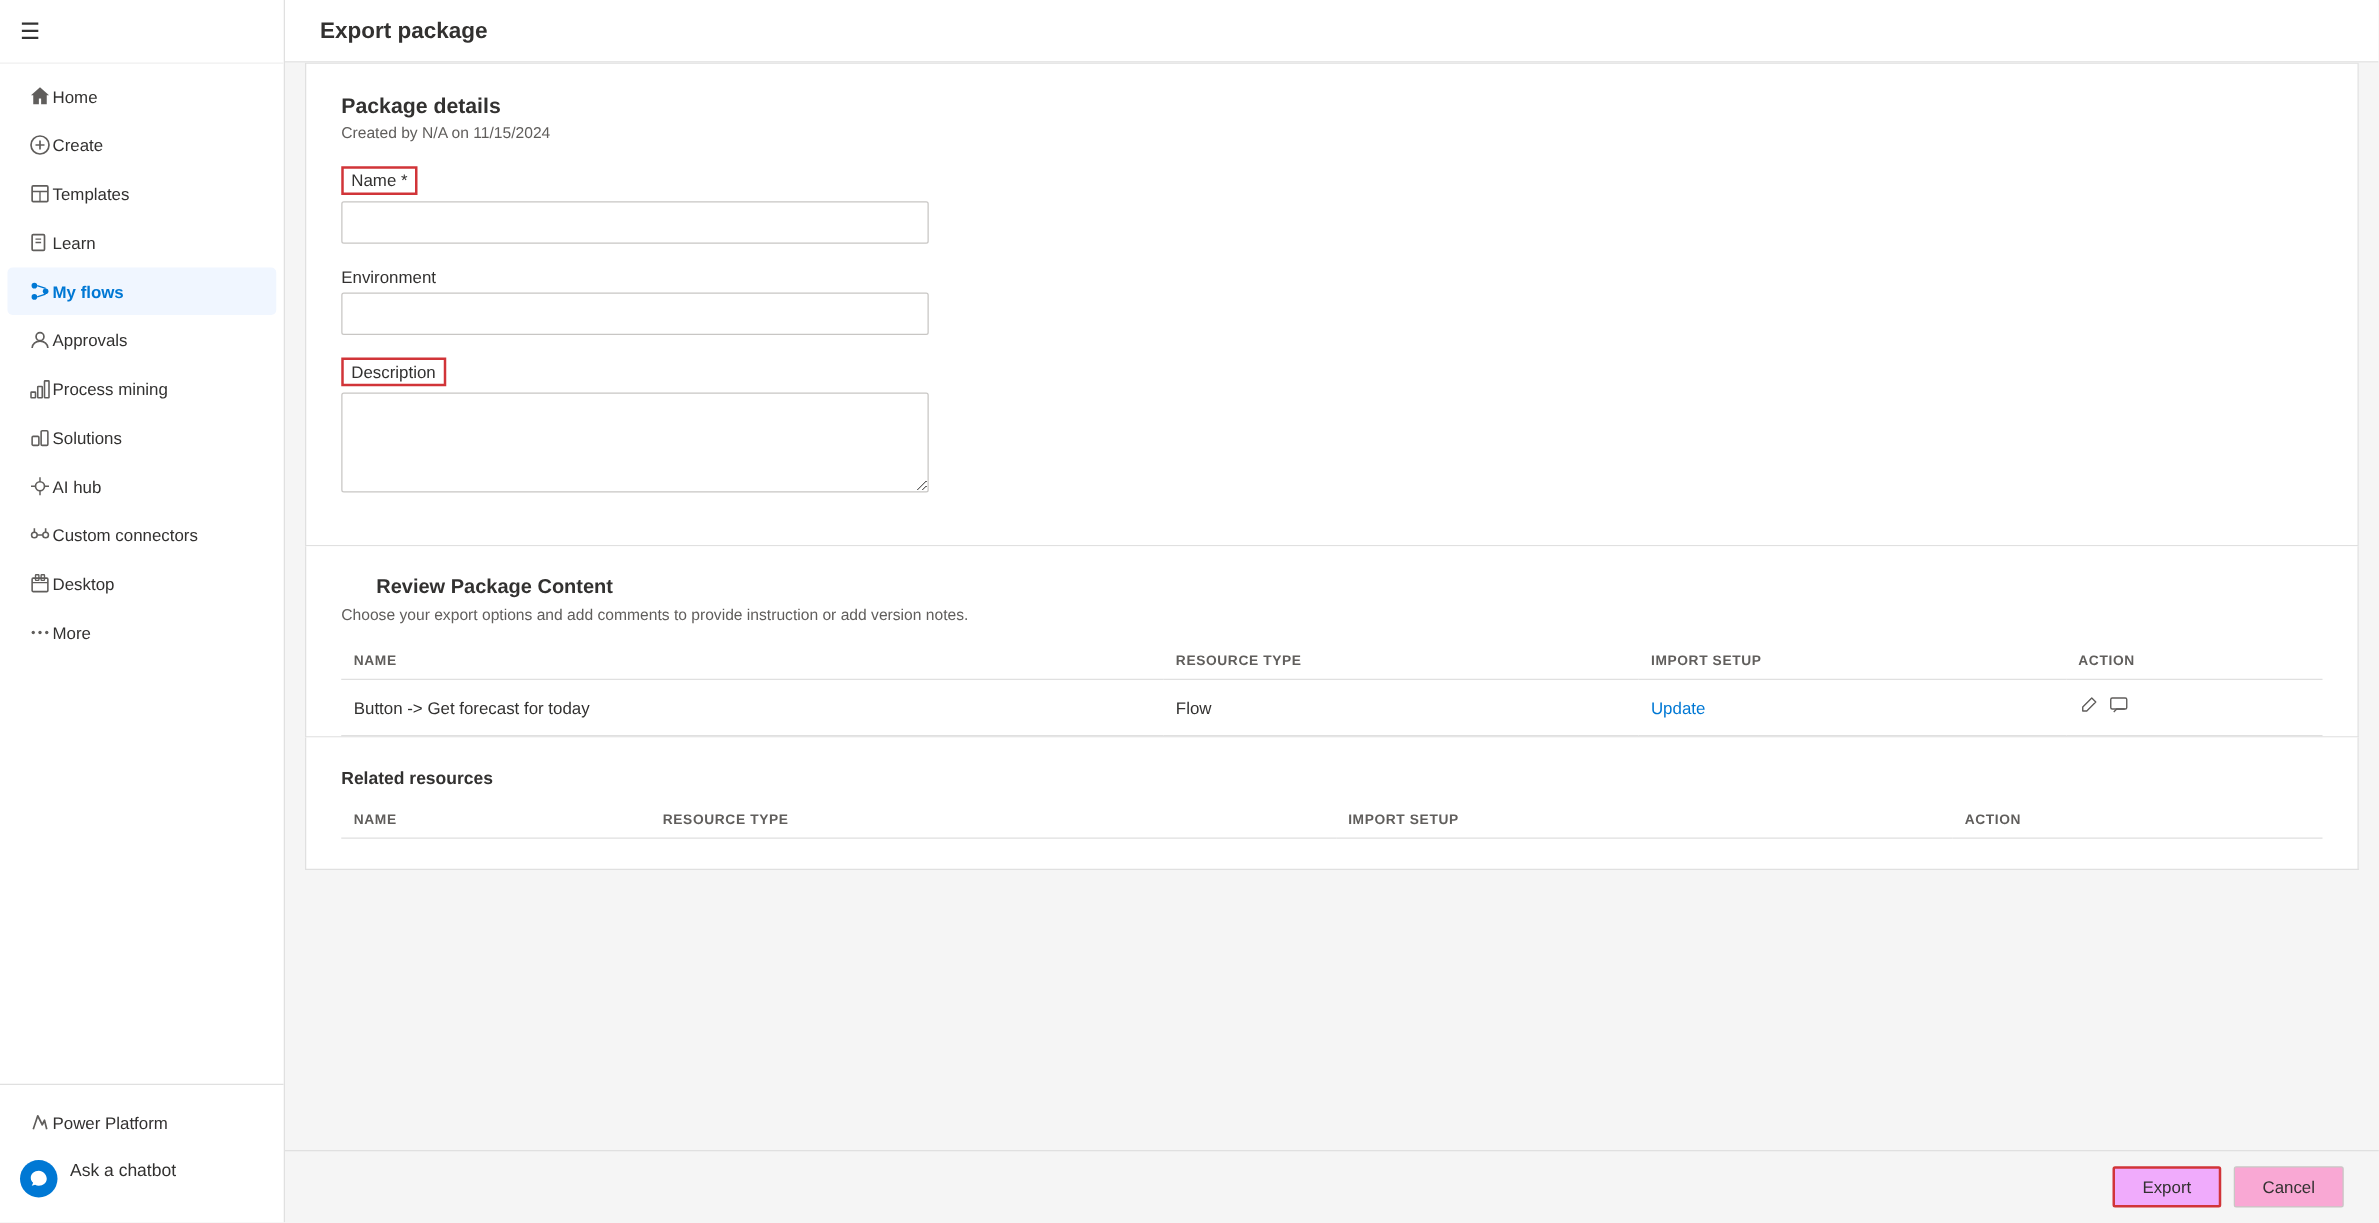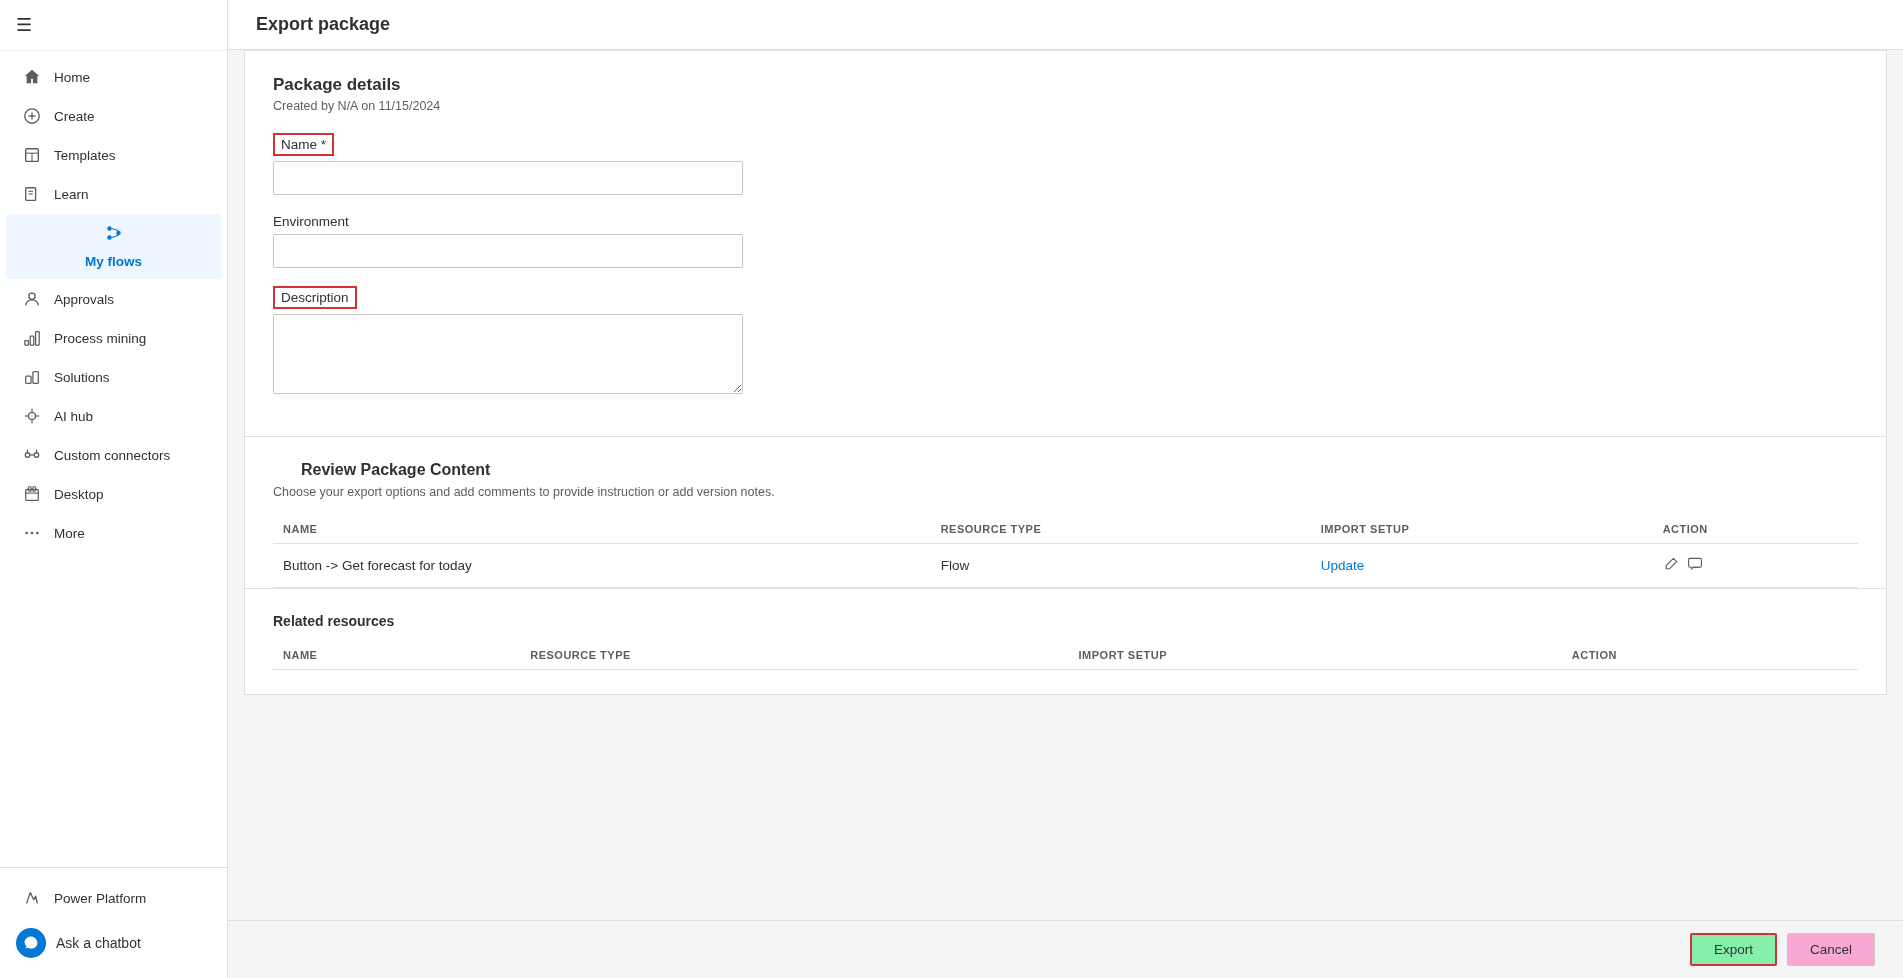--- a/index.html
+++ b/index.html
@@ -28,38 +28,38 @@
       font-size: 18px;
       color: #333;
     }
     .sidebar-nav {
       flex: 1;
       padding: 6px 0;
     }
     .nav-item {
       display: flex;
       align-items: center;
-      gap: 12px;
+      gap: 0;
       padding: 10px 16px;
       cursor: pointer;
       color: #323130;
       border-radius: 4px;
       margin: 1px 6px;
       transition: background 0.15s;
     }
-    .nav-item.active { color: #0078d4; font-weight: 600; background: #f0f6ff; flex-direction: column; }
+    .nav-item.active { color: #0078d4; font-weight: 600; background: #f0f6ff; }
     .nav-item .nav-icon { width: 20px; display: flex; align-items: center; justify-content: center; font-size: 16px; flex-shrink: 0; }
     .nav-item .nav-label { font-size: 13.5px; }
     .sidebar-footer {
       padding: 10px 0;
       border-top: 1px solid #e0e0e0;
     }
     .chatbot-btn {
       display: flex;
-      align-items: center;
+      align-items: flex-start;
       gap: 10px;
       padding: 10px 16px;
       cursor: pointer;
       color: #323130;
     }
     .chatbot-btn .chatbot-circle {
       width: 30px; height: 30px;
       background: #0078d4;
       border-radius: 50%;
       display: flex; align-items: center; justify-content: center;
@@ -207,21 +207,21 @@
       right: 0;
       width: calc(100% - 228px);
       background: #f5f5f5;
       border-top: 1px solid #e0e0e0;
       padding: 12px 28px;
       display: flex;
       gap: 10px;
       justify-content: flex-end;
     }
     .btn-export {
-      background: #86efac;
+      background: #f0abfc;
       color: #323130;
       border: 2px solid #d13438;
       padding: 7px 22px;
       font-size: 13.5px;
       font-weight: 500;
       cursor: pointer;
       border-radius: 2px;
     }
     .btn-cancel {
       background: #f9a8d4;

